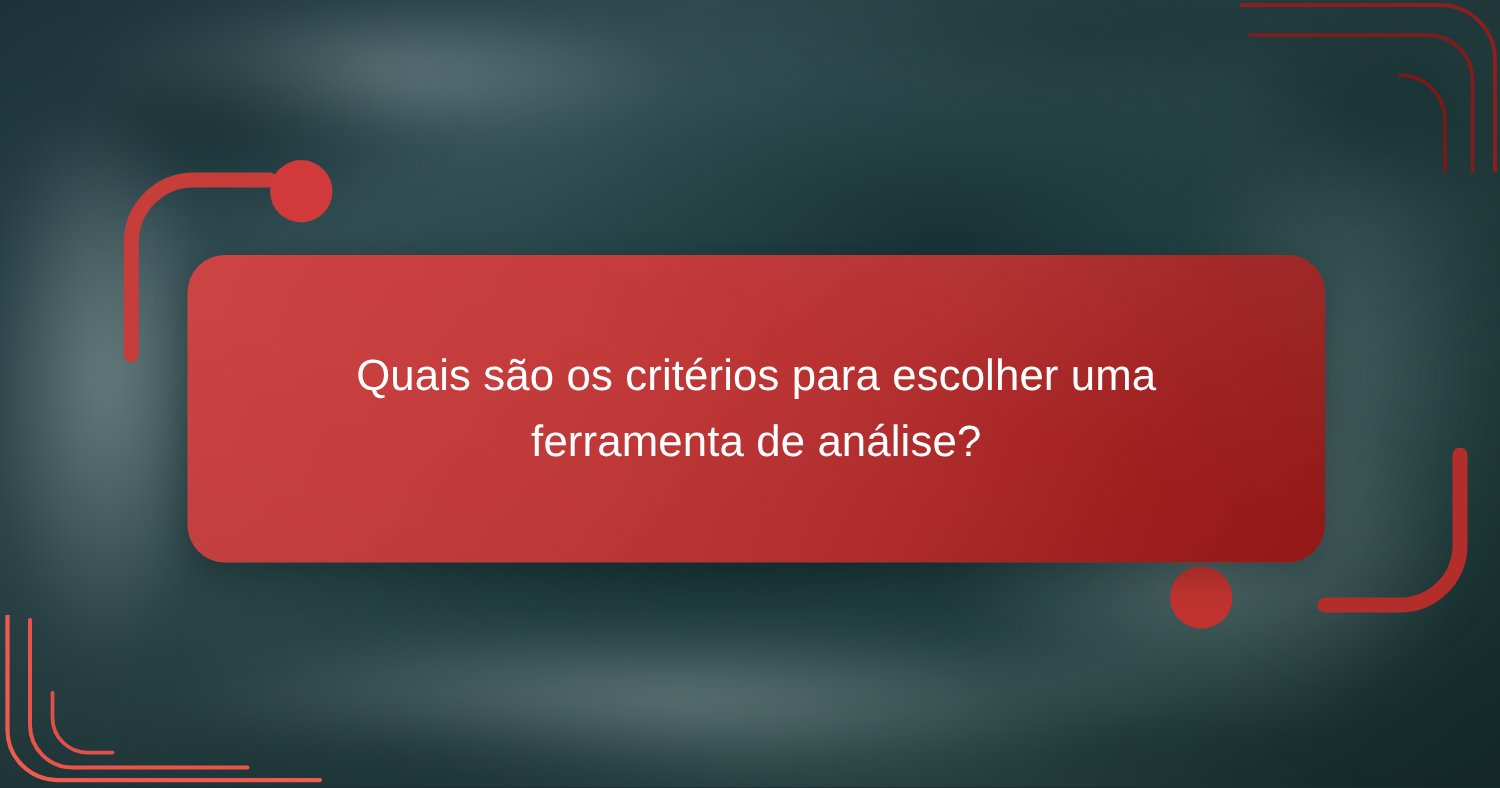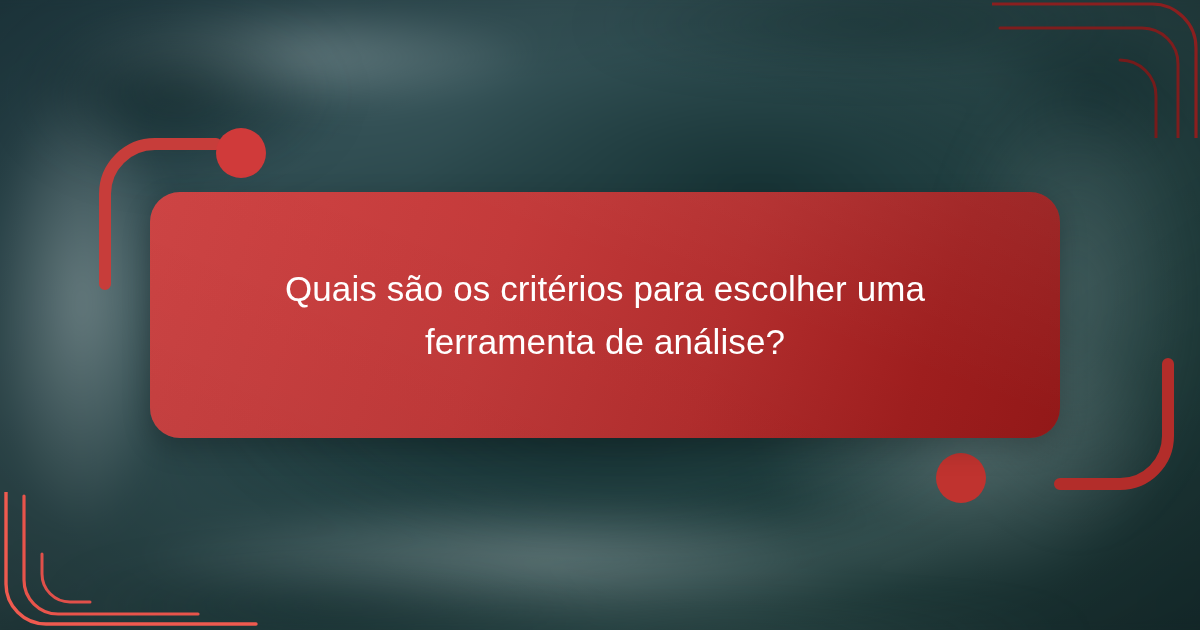--- a/index.html
+++ b/index.html
@@ -68,21 +68,21 @@
     position: absolute;
     border-radius: 50%;
   }
   .dot-top { left: 216px; top: 128px; width: 50px; height: 50px; background: #d03a3a; }
   .dot-bottom { left: 936px; top: 453px; width: 50px; height: 50px; background: #c0332f; }
 
   
   .card {
     position: absolute;
     left: 150px;
-    top: 192px;
+    top: 204px;
     width: 910px;
     height: 246px;
     border-radius: 30px;
     background: linear-gradient(108deg,
         #d04545 0%,
         #cb4040 18%,
         #c33a3a 38%,
         #b32e2e 62%,
         #9e1e1e 84%,
         #921818 100%);

